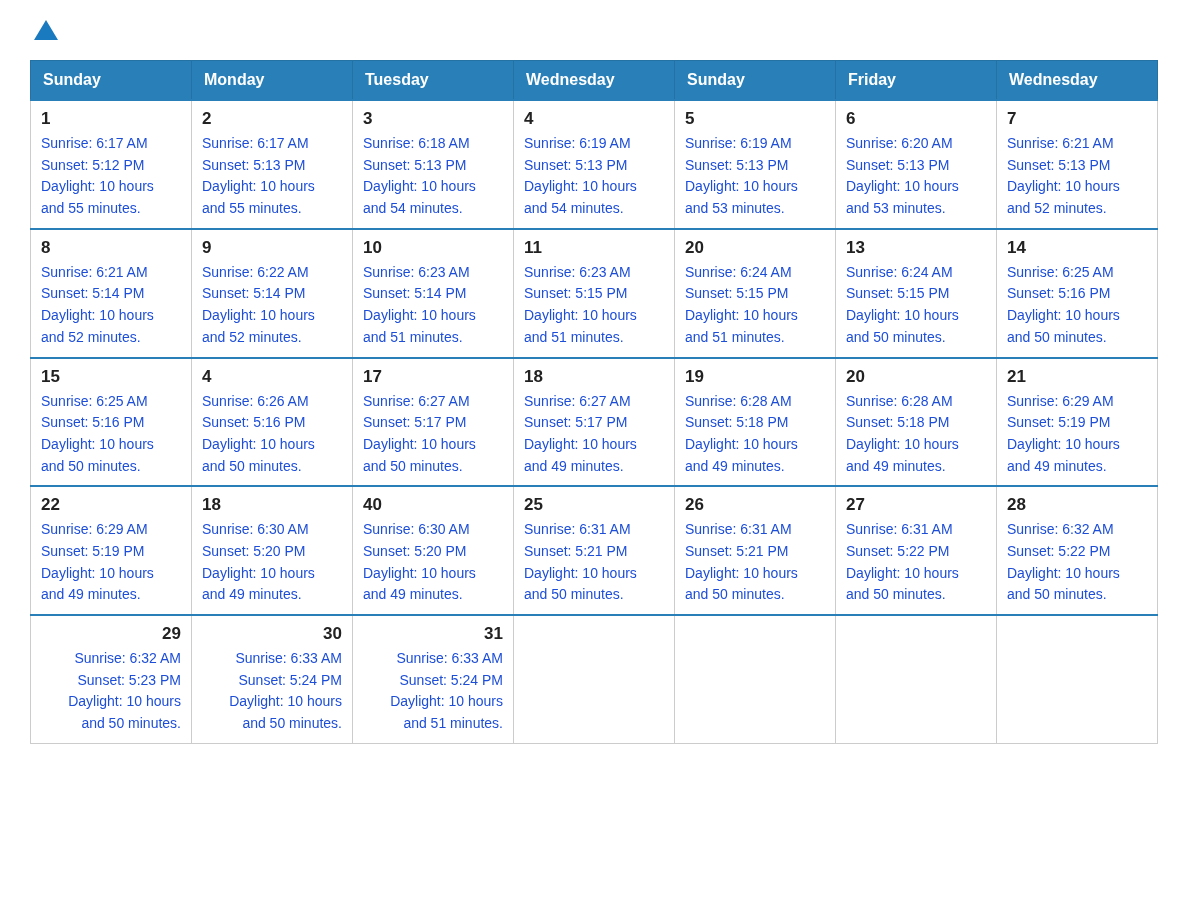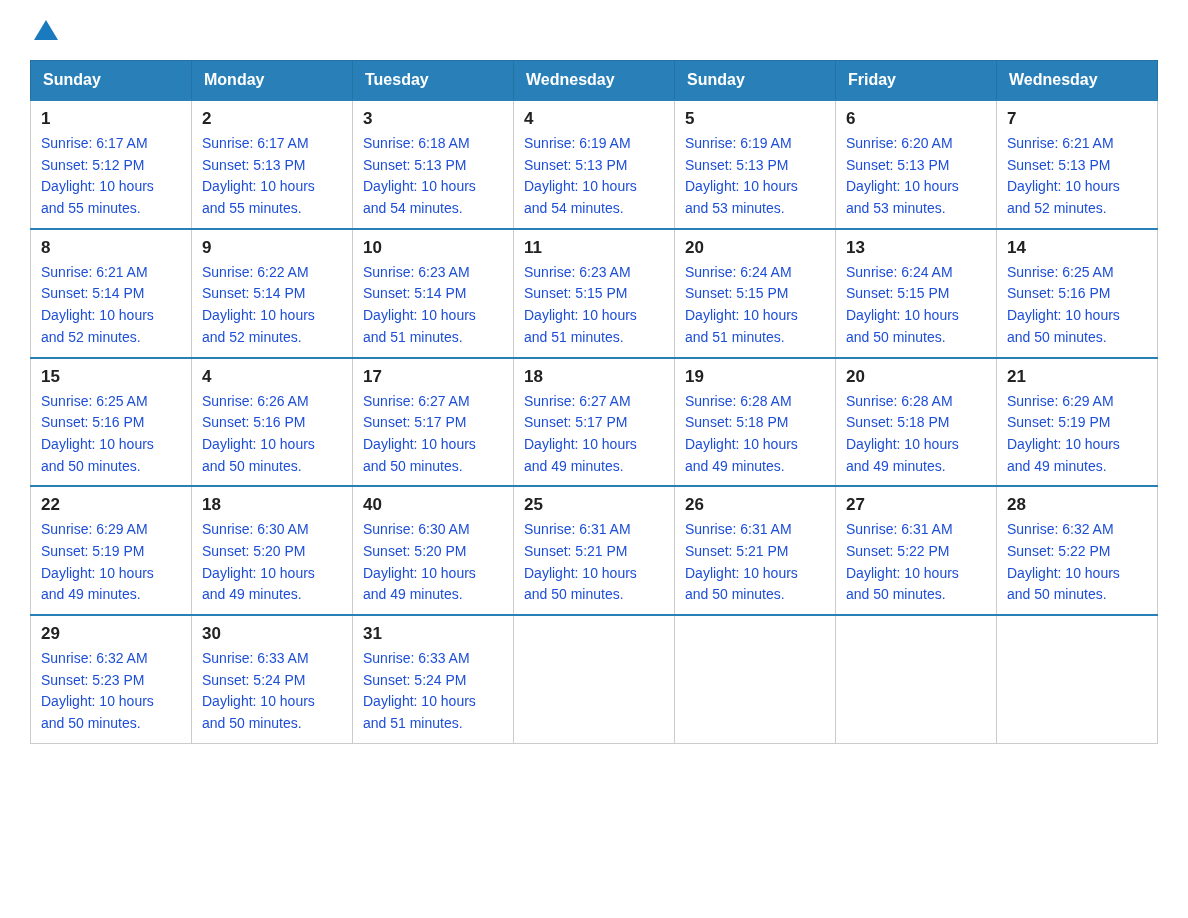--- a/index.html
+++ b/index.html
@@ -93,20 +93,21 @@
     .calendar td .day-info {
       font-size: 14px;
       line-height: 1.55;
       color: #1d4ed8;
     }
     .calendar tr {
       border-bottom: 2px solid #2980b9;
     }
     .calendar tbody tr:last-child {
       border-bottom: none;
+      text-align: right;
     }
     .empty-cell {
       background: #fff;
     }
   </style>
 </head>
 <body>
 
 <div class="header">
   <div class="logo">

